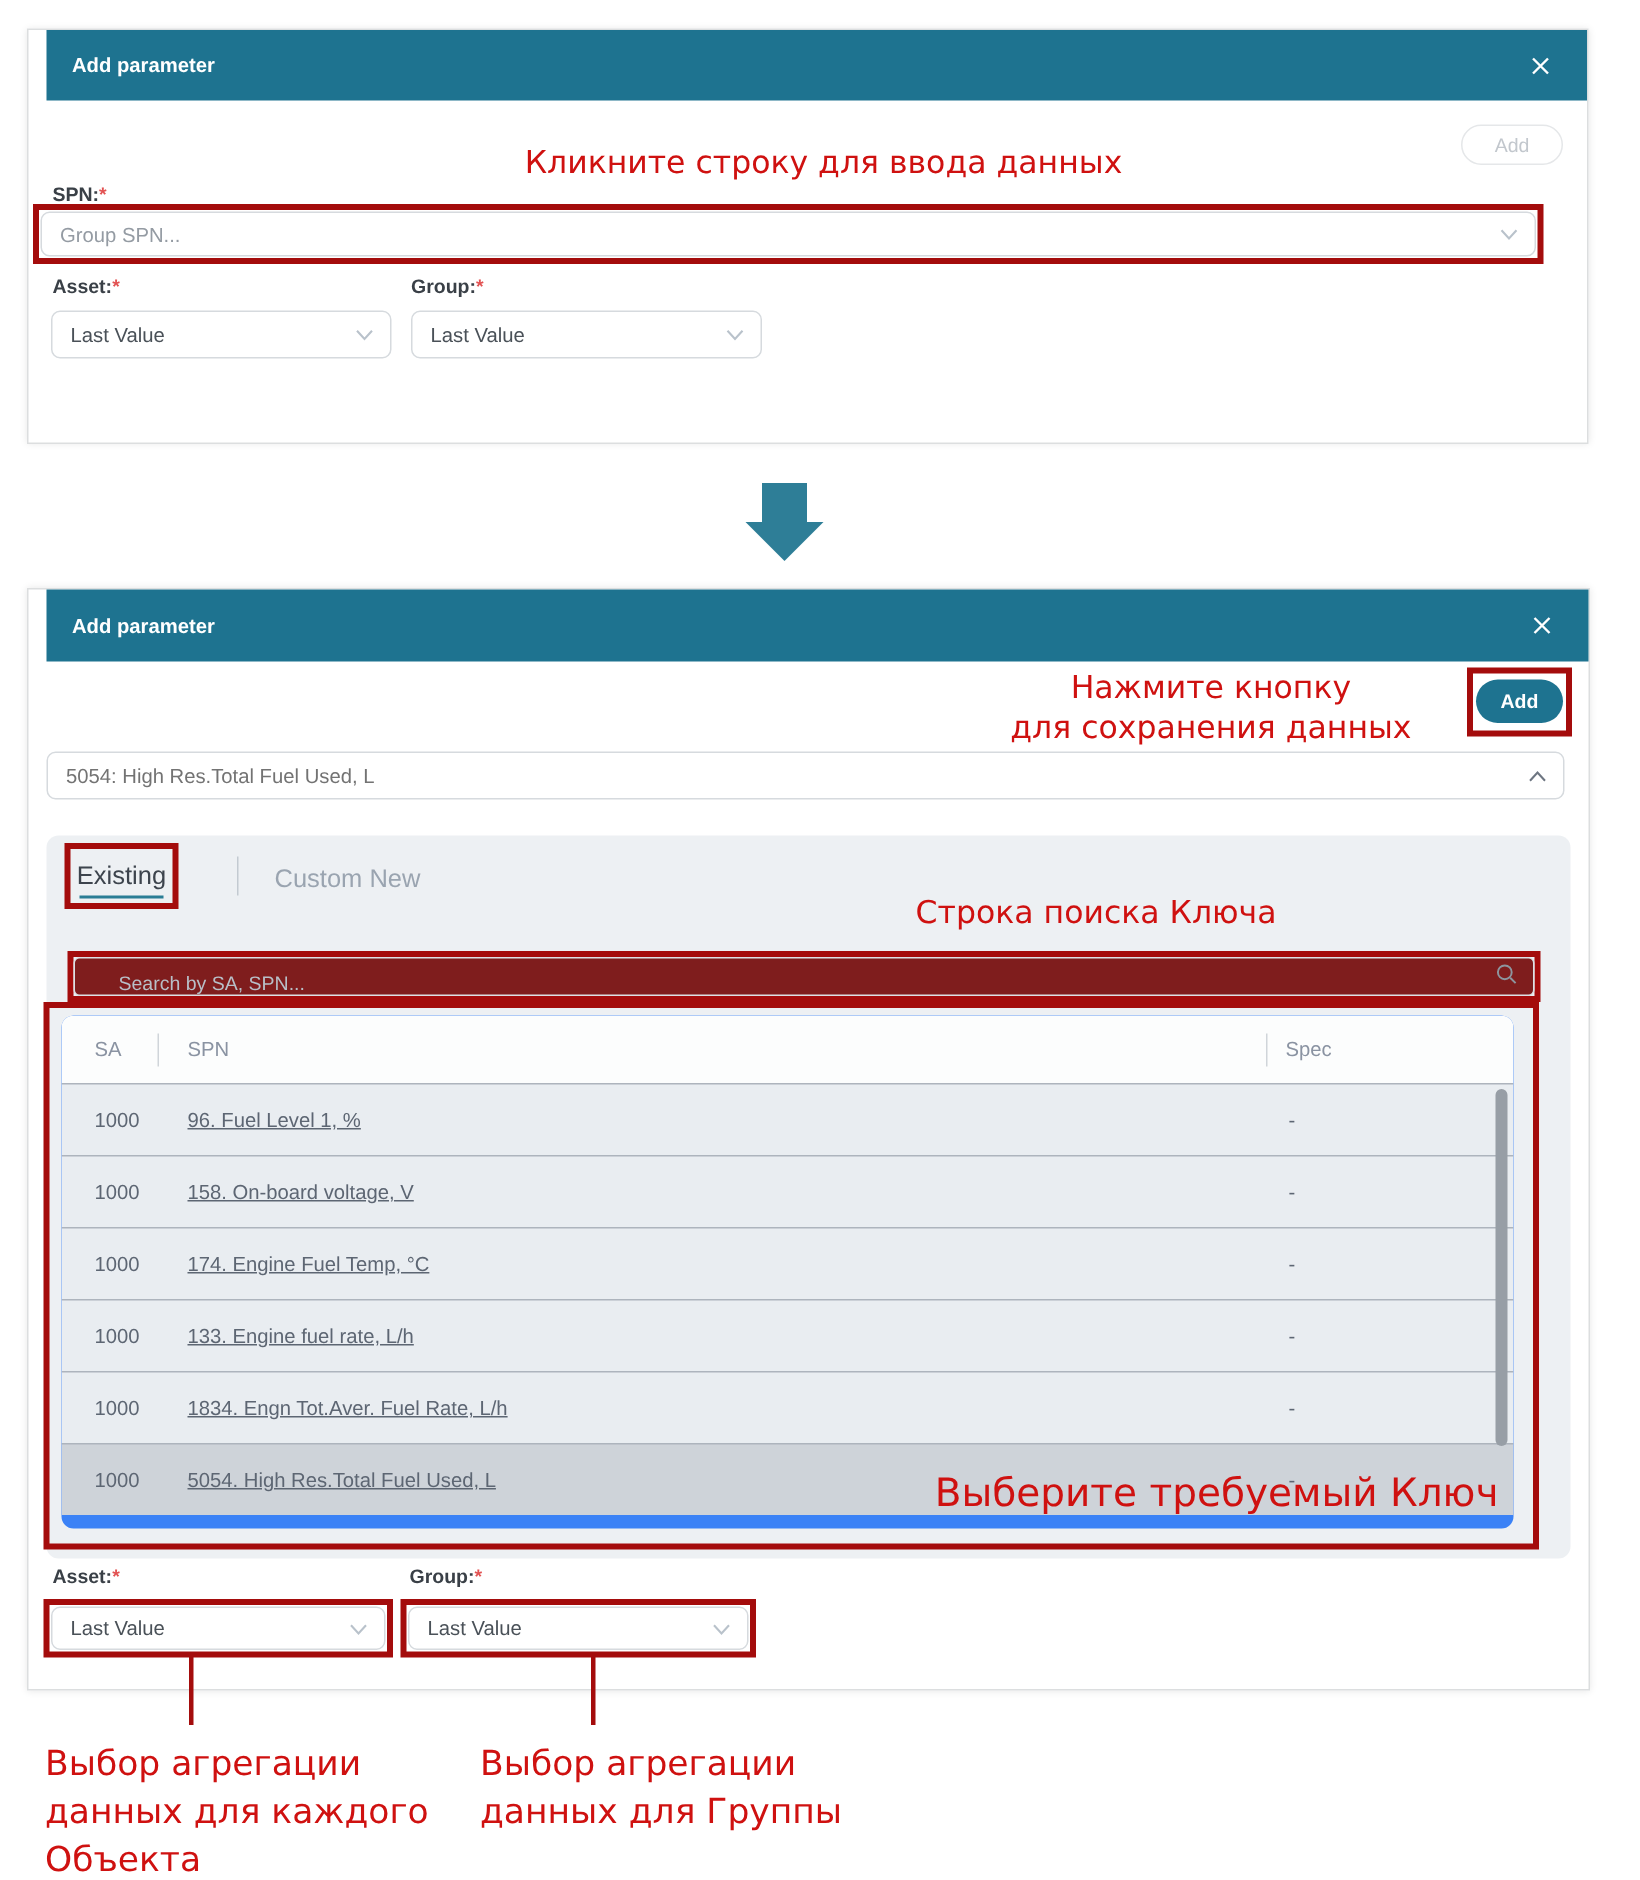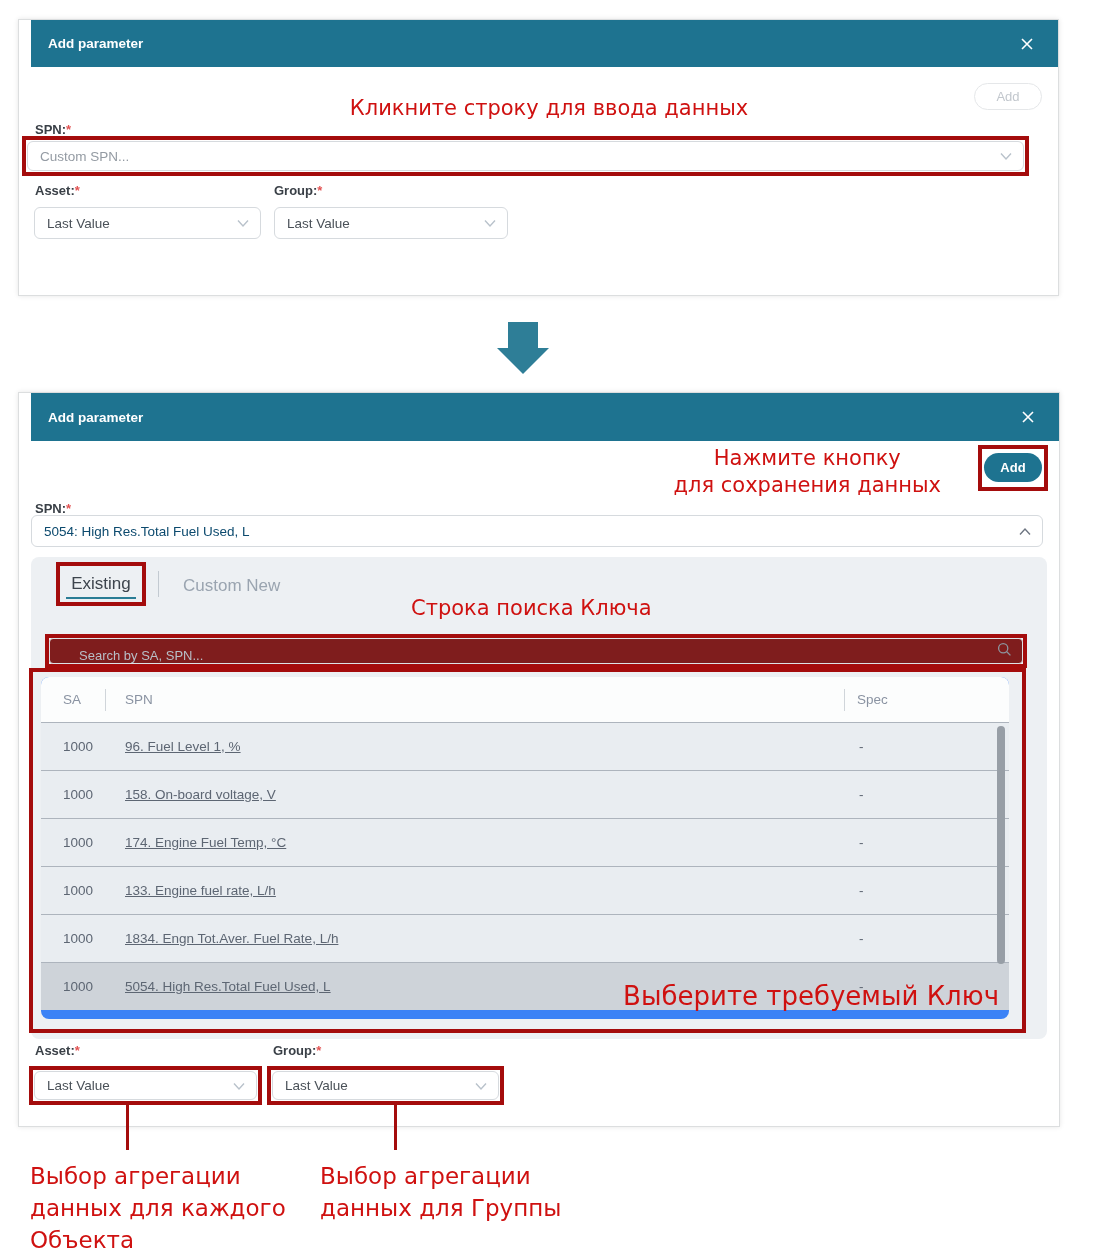--- a/index.html
+++ b/index.html
@@ -81,21 +81,21 @@
     <button class="pill-btn pill-disabled" style="position:absolute;right:16px;top:63px;width:68px;height:27px;">Add</button>
 
     <div class="annotation" style="left:300px;top:76px;width:460px;text-align:center;font-size:21px;">Кликните строку для ввода данных</div>
 
     <div class="field-label" style="left:16px;top:102px;">
       <span>SPN:</span><span class="req">*</span>
     </div>
 
     <div class="hl" style="left:3px;top:116px;width:1007px;height:40px;">
       <div class="select" style="position:relative;left:1px;top:1px;width:997px;height:30px;">
-        <span class="placeholder">Custom SPN...</span>
+        <span class="placeholder">Group SPN...</span>
         <span class="chev">
           <svg width="12" height="8" viewBox="0 0 12 8">
               <path d="M1 1 L6 6.5 L11 1" stroke="#b9c2cb" stroke-width="1.4" fill="none"></path>
             </svg>
         </span>
       </div>
     </div>
 
     <div class="field-label" style="left:16px;top:163px;">
       <span>Asset:</span><span class="req">*</span>
@@ -143,41 +143,41 @@
     </div>
 
     <div class="hl" style="left:959px;top:52px;width:70px;height:46px;">
       <button class="pill-btn pill-primary" style="position:relative;left:2px;top:4px;width:58px;height:29px;">Add</button>
     </div>
 
     <div class="field-label" style="left:16px;top:108px;">
       <span>SPN:</span><span class="req">*</span>
     </div>
 
-    <div class="select" style="left:12px;top:122px;width:1012px;height:32px;color:#0c4a6e;">
+    <div class="select" style="left:12px;top:108px;width:1012px;height:32px;color:#737373;">
       <span>5054: High Res.Total Fuel Used, L</span>
       <span class="chev">
         <svg width="12" height="8" viewBox="0 0 12 8">
             <path d="M1 7 L6 1.5 L11 7" stroke="#6e7682" stroke-width="1.4" fill="none"></path>
           </svg>
       </span>
     </div>
 
     <div class="panel" style="left:12px;top:164px;width:1016px;height:482px;">
 
-      <div class="hl" style="left:25px;top:5px;width:90px;height:44px;border-width:4px;">
+      <div class="hl" style="left:12px;top:5px;width:76px;height:44px;border-width:4px;">
         <div style="position:relative;width:100%;height:100%;display:flex;align-items:center;justify-content:center;">
           <span class="tab-active-label">Existing</span>
           <span class="tab-underline"></span>
         </div>
       </div>
       <span class="tab-sep" style="left:127px;top:14px;height:26px;"></span>
       <span class="tab-inactive" style="left:152px;top:19px;">Custom New</span>
 
-      <div class="annotation" style="left:380px;top:39px;width:440px;text-align:left;font-size:21px;">Строка поиска Ключа</div>
+      <div class="annotation" style="left:380px;top:39px;width:440px;text-align:right;font-size:21px;">Строка поиска Ключа</div>
 
       <div class="hl" style="left:14px;top:77px;width:982px;height:34px;">
         <div class="search-input">
           <span>Search by SA, SPN...</span>
           <span class="mag">
             <svg width="15" height="15" viewBox="0 0 15 15">
                 <circle cx="6.2" cy="6.2" r="4.6" stroke="#8d959e" stroke-width="1.3" fill="none"></circle>
                 <path d="M9.8 9.8 L13.4 13.4" stroke="#8d959e" stroke-width="1.3"></path>
               </svg>
           </span>

